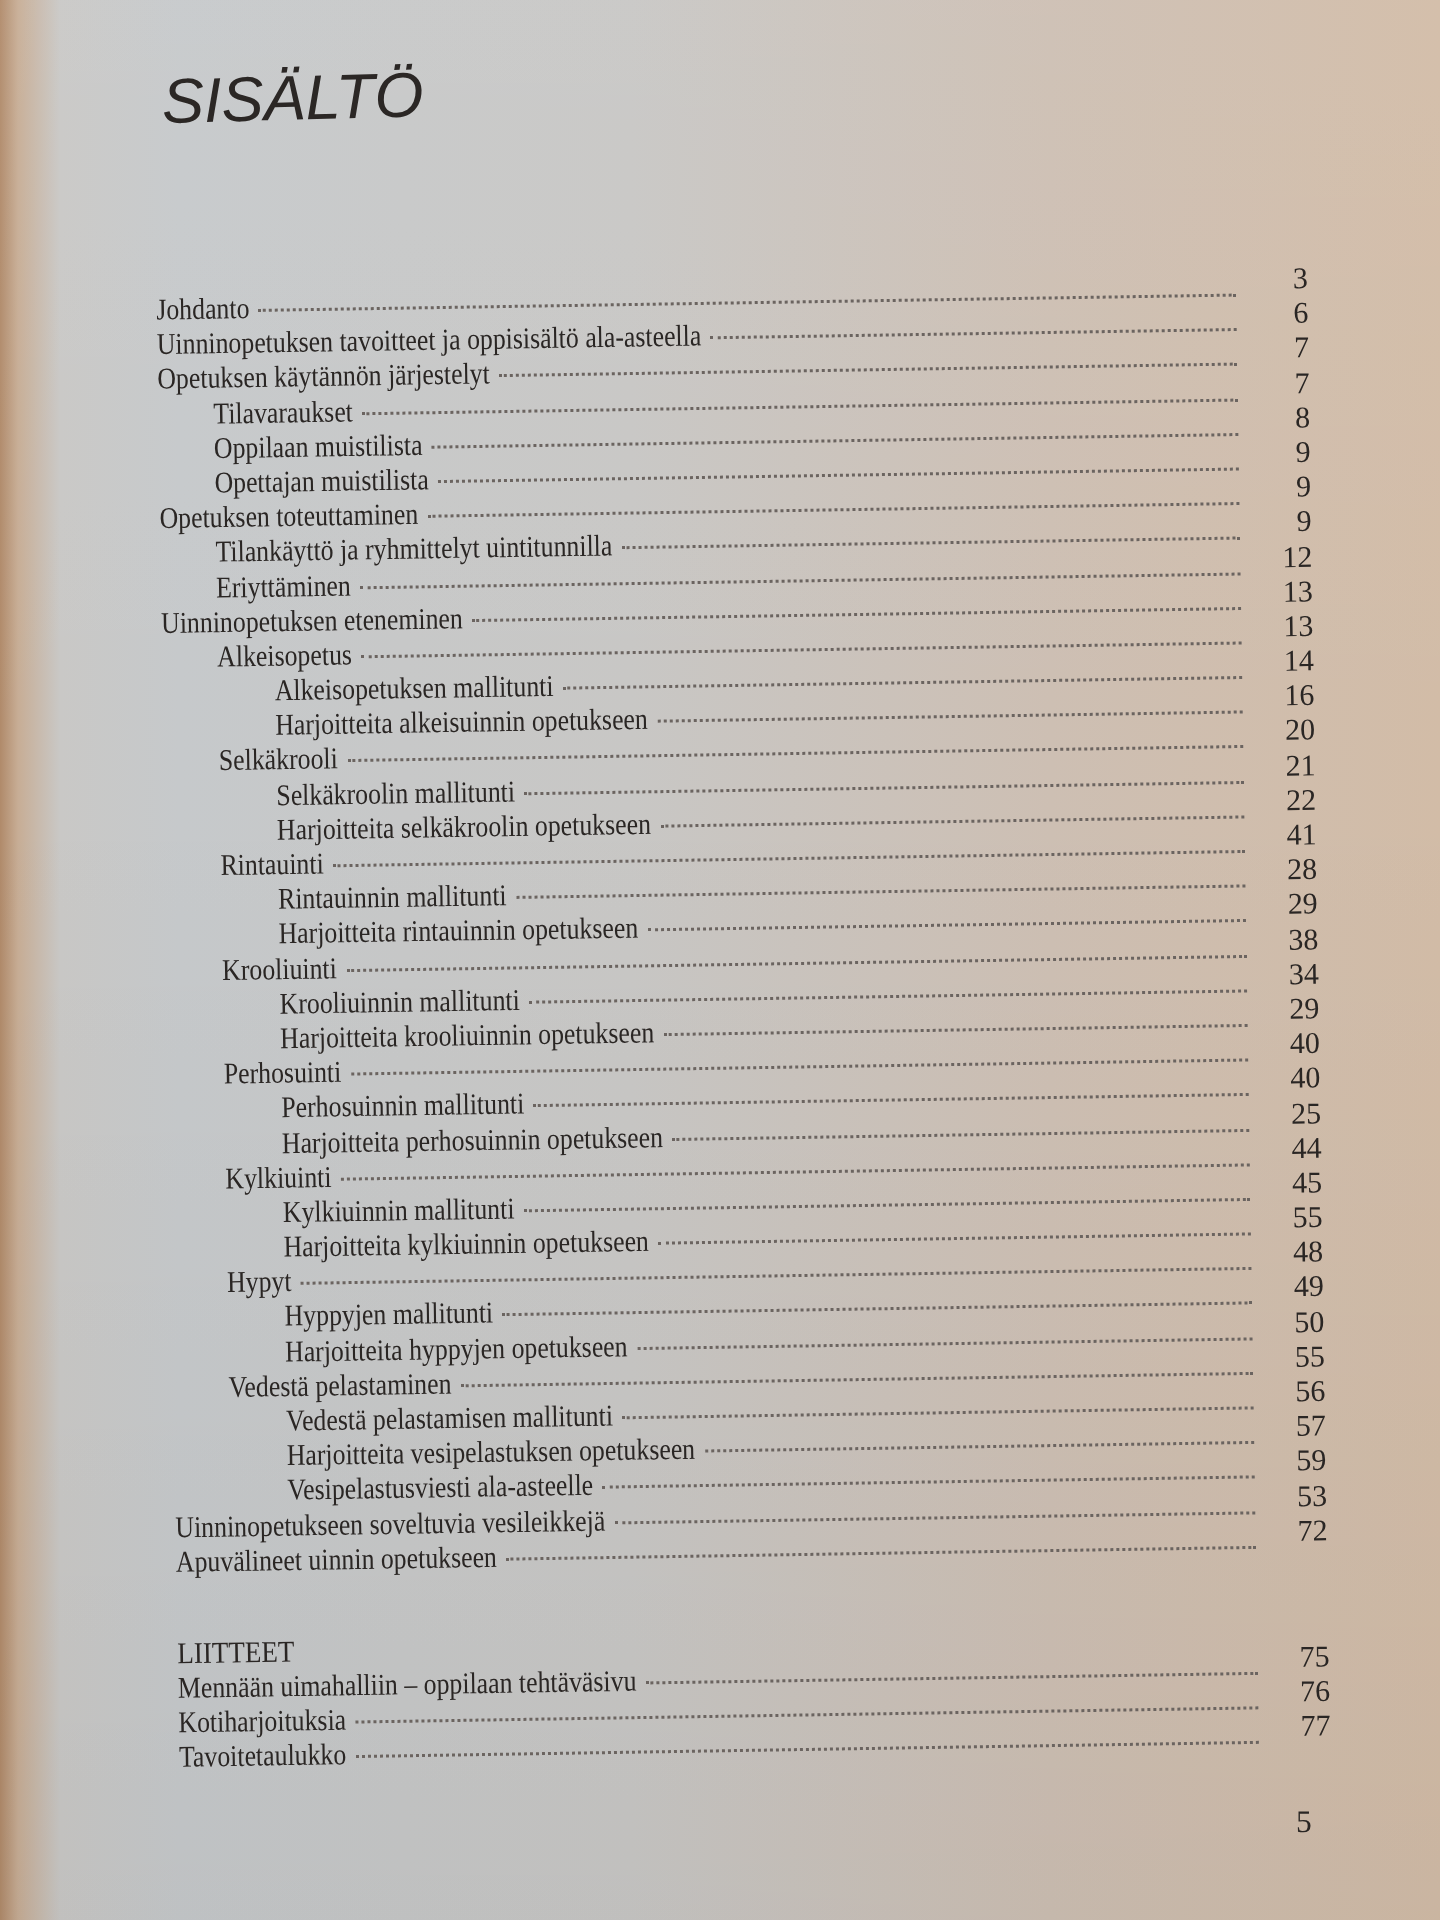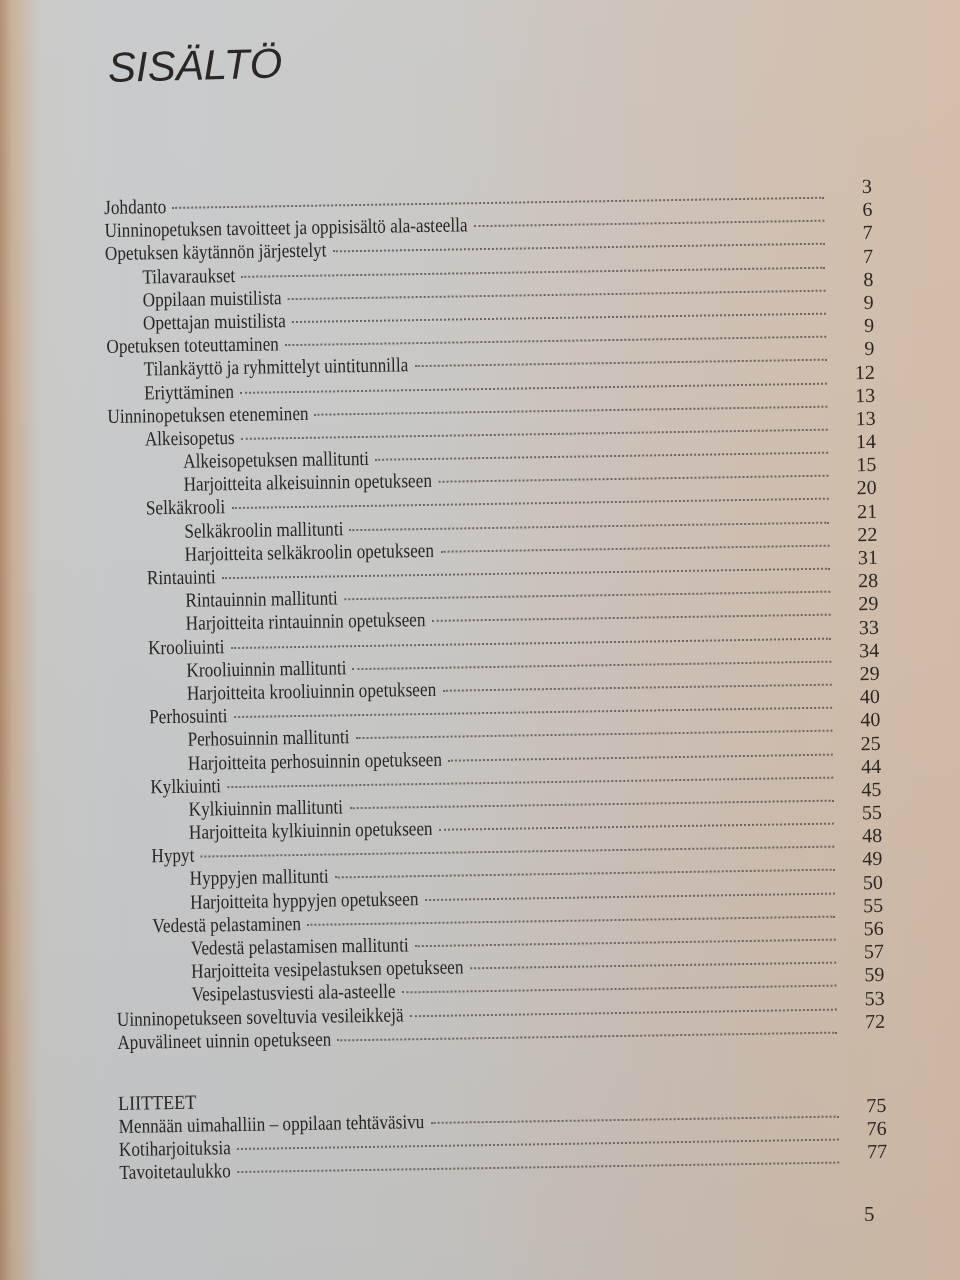--- a/index.html
+++ b/index.html
@@ -164,56 +164,56 @@
         <span class="page">13</span>
       </div>
       <div class="row l3">
         <span class="label-wrap" style="width: 261.179px; box-sizing: border-box;"><span class="label" style="display: inline-block;">Alkeisopetuksen mallitunti</span></span>
         <span class="leader"></span>
         <span class="page">14</span>
       </div>
       <div class="row l3">
         <span class="label-wrap" style="width: 323.709px; box-sizing: border-box;"><span class="label" style="display: inline-block;">Harjoitteita alkeisuinnin opetukseen</span></span>
         <span class="leader"></span>
-        <span class="page">15</span>
+        <span class="page">16</span>
       </div>
       <div class="row l2">
         <span class="label-wrap" style="width: 116.66px; box-sizing: border-box;"><span class="label" style="display: inline-block;">Selkäkrooli</span></span>
         <span class="leader"></span>
         <span class="page">20</span>
       </div>
       <div class="row l3">
         <span class="label-wrap" style="width: 234.428px; box-sizing: border-box;"><span class="label" style="display: inline-block;">Selkäkroolin mallitunti</span></span>
         <span class="leader"></span>
         <span class="page">21</span>
       </div>
       <div class="row l3">
         <span class="label-wrap" style="width: 324.663px; box-sizing: border-box;"><span class="label" style="display: inline-block;">Harjoitteita selkäkroolin opetukseen</span></span>
         <span class="leader"></span>
         <span class="page">22</span>
       </div>
       <div class="row l2">
         <span class="label-wrap" style="width: 106.153px; box-sizing: border-box;"><span class="label" style="display: inline-block;">Rintauinti</span></span>
         <span class="leader"></span>
-        <span class="page">31</span>
+        <span class="page">41</span>
       </div>
       <div class="row l3">
         <span class="label-wrap" style="width: 227.751px; box-sizing: border-box;"><span class="label" style="display: inline-block;">Rintauinnin mallitunti</span></span>
         <span class="leader"></span>
         <span class="page">28</span>
       </div>
       <div class="row l3">
         <span class="label-wrap" style="width: 315.11px; box-sizing: border-box;"><span class="label" style="display: inline-block;">Harjoitteita rintauinnin opetukseen</span></span>
         <span class="leader"></span>
         <span class="page">29</span>
       </div>
       <div class="row l2">
         <span class="label-wrap" style="width: 113.798px; box-sizing: border-box;"><span class="label" style="display: inline-block;">Krooliuinti</span></span>
         <span class="leader"></span>
-        <span class="page">33</span>
+        <span class="page">38</span>
       </div>
       <div class="row l3">
         <span class="label-wrap" style="width: 235.396px; box-sizing: border-box;"><span class="label" style="display: inline-block;">Krooliuinnin mallitunti</span></span>
         <span class="leader"></span>
         <span class="page">34</span>
       </div>
       <div class="row l3">
         <span class="label-wrap" style="width: 324.677px; box-sizing: border-box;"><span class="label" style="display: inline-block;">Harjoitteita krooliuinnin opetukseen</span></span>
         <span class="leader"></span>
         <span class="page">29</span>

